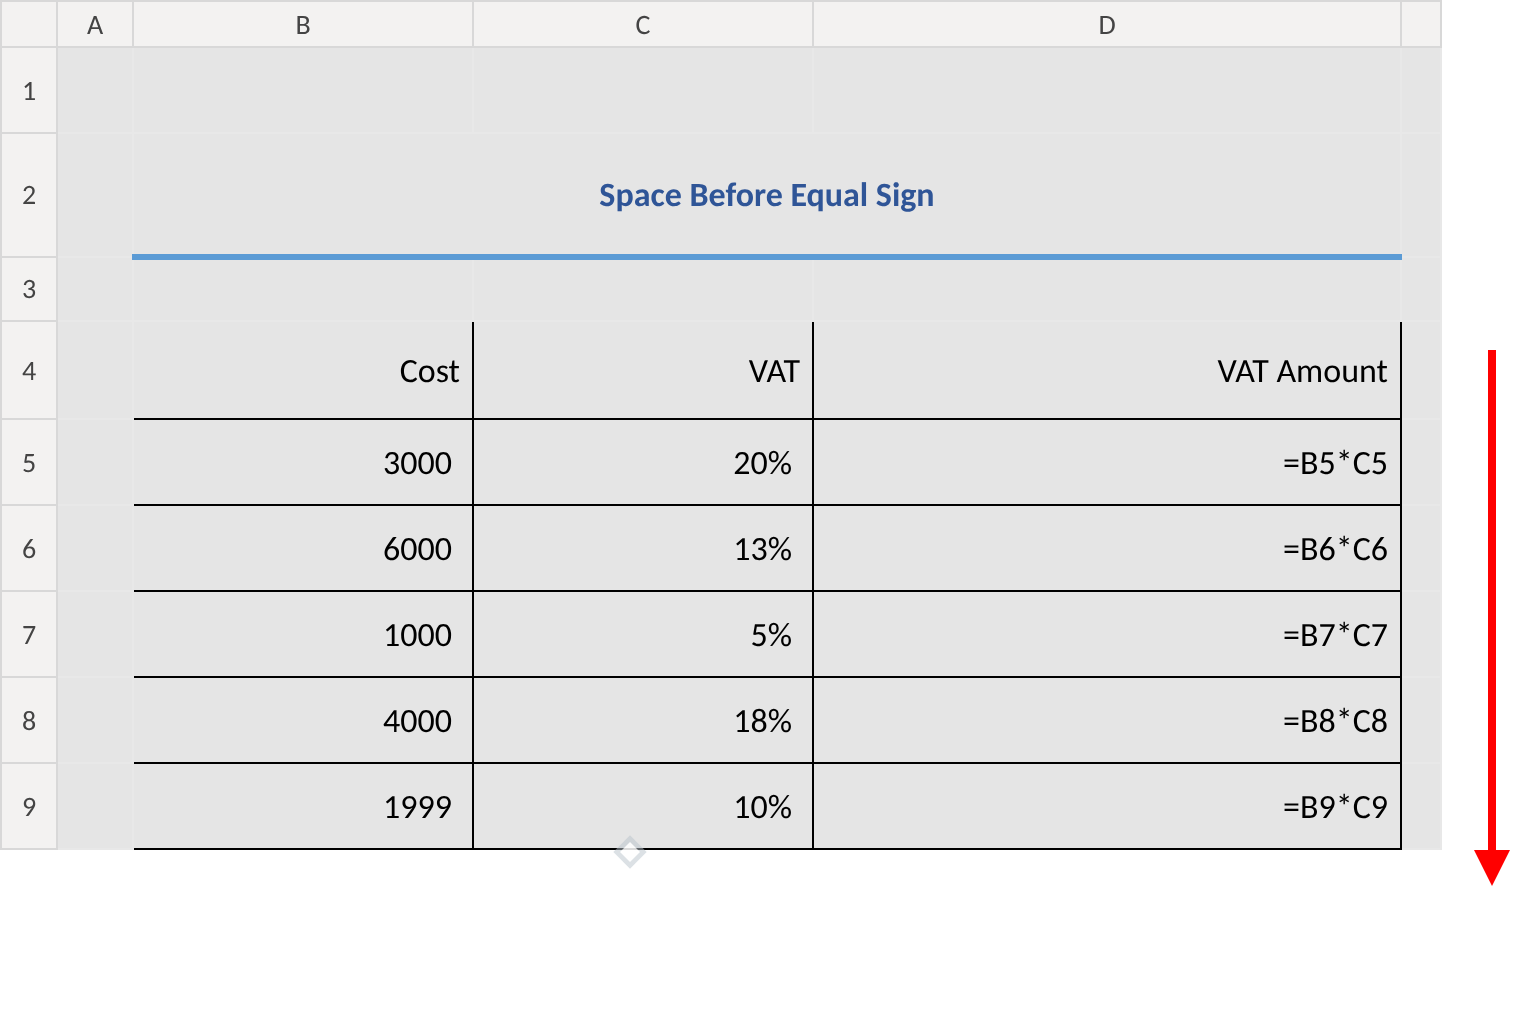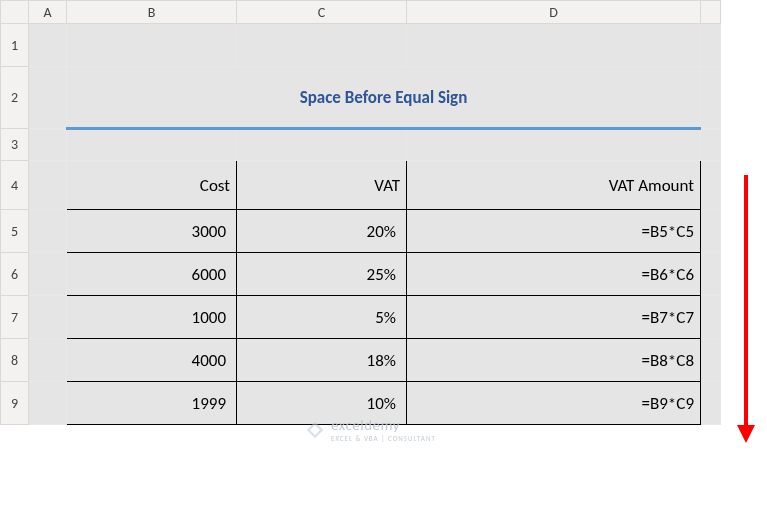--- a/index.html
+++ b/index.html
@@ -184,21 +184,21 @@
     <td class="cell data-c num">3000</td>
     <td class="cell data-c num">20%</td>
     <td class="cell data-c txt"> =B5*C5</td>
     <td class="cell"></td>
   </tr>
 
   <tr>
     <th class="rowhdr">6</th>
     <td class="cell"></td>
     <td class="cell data-c num">6000</td>
-    <td class="cell data-c num">25%</td>
+    <td class="cell data-c num">13%</td>
     <td class="cell data-c txt"> =B6*C6</td>
     <td class="cell"></td>
   </tr>
 
   <tr>
     <th class="rowhdr">7</th>
     <td class="cell"></td>
     <td class="cell data-c num">1000</td>
     <td class="cell data-c num">5%</td>
     <td class="cell data-c txt"> =B7*C7</td>
@@ -229,17 +229,13 @@
 <div class="arrow">
   <div class="arrow-line"></div>
   <div class="arrow-head"></div>
 </div>
 
 <div class="watermark">
   <svg class="wm-icon" viewBox="0 0 24 24">
     <path d="M12 2 L22 12 L12 22 L2 12 Z" fill="#b9c3cc" opacity="0.6"></path>
     <path d="M12 6 L18 12 L12 18 L6 12 Z" fill="#fff"></path>
   </svg>
-  <div class="wm-text">
-    <div class="line1">exceldemy</div>
-    <div class="line2">EXCEL &amp; VBA | CONSULTANT</div>
-  </div>
 </div>
 
 </body></html>

